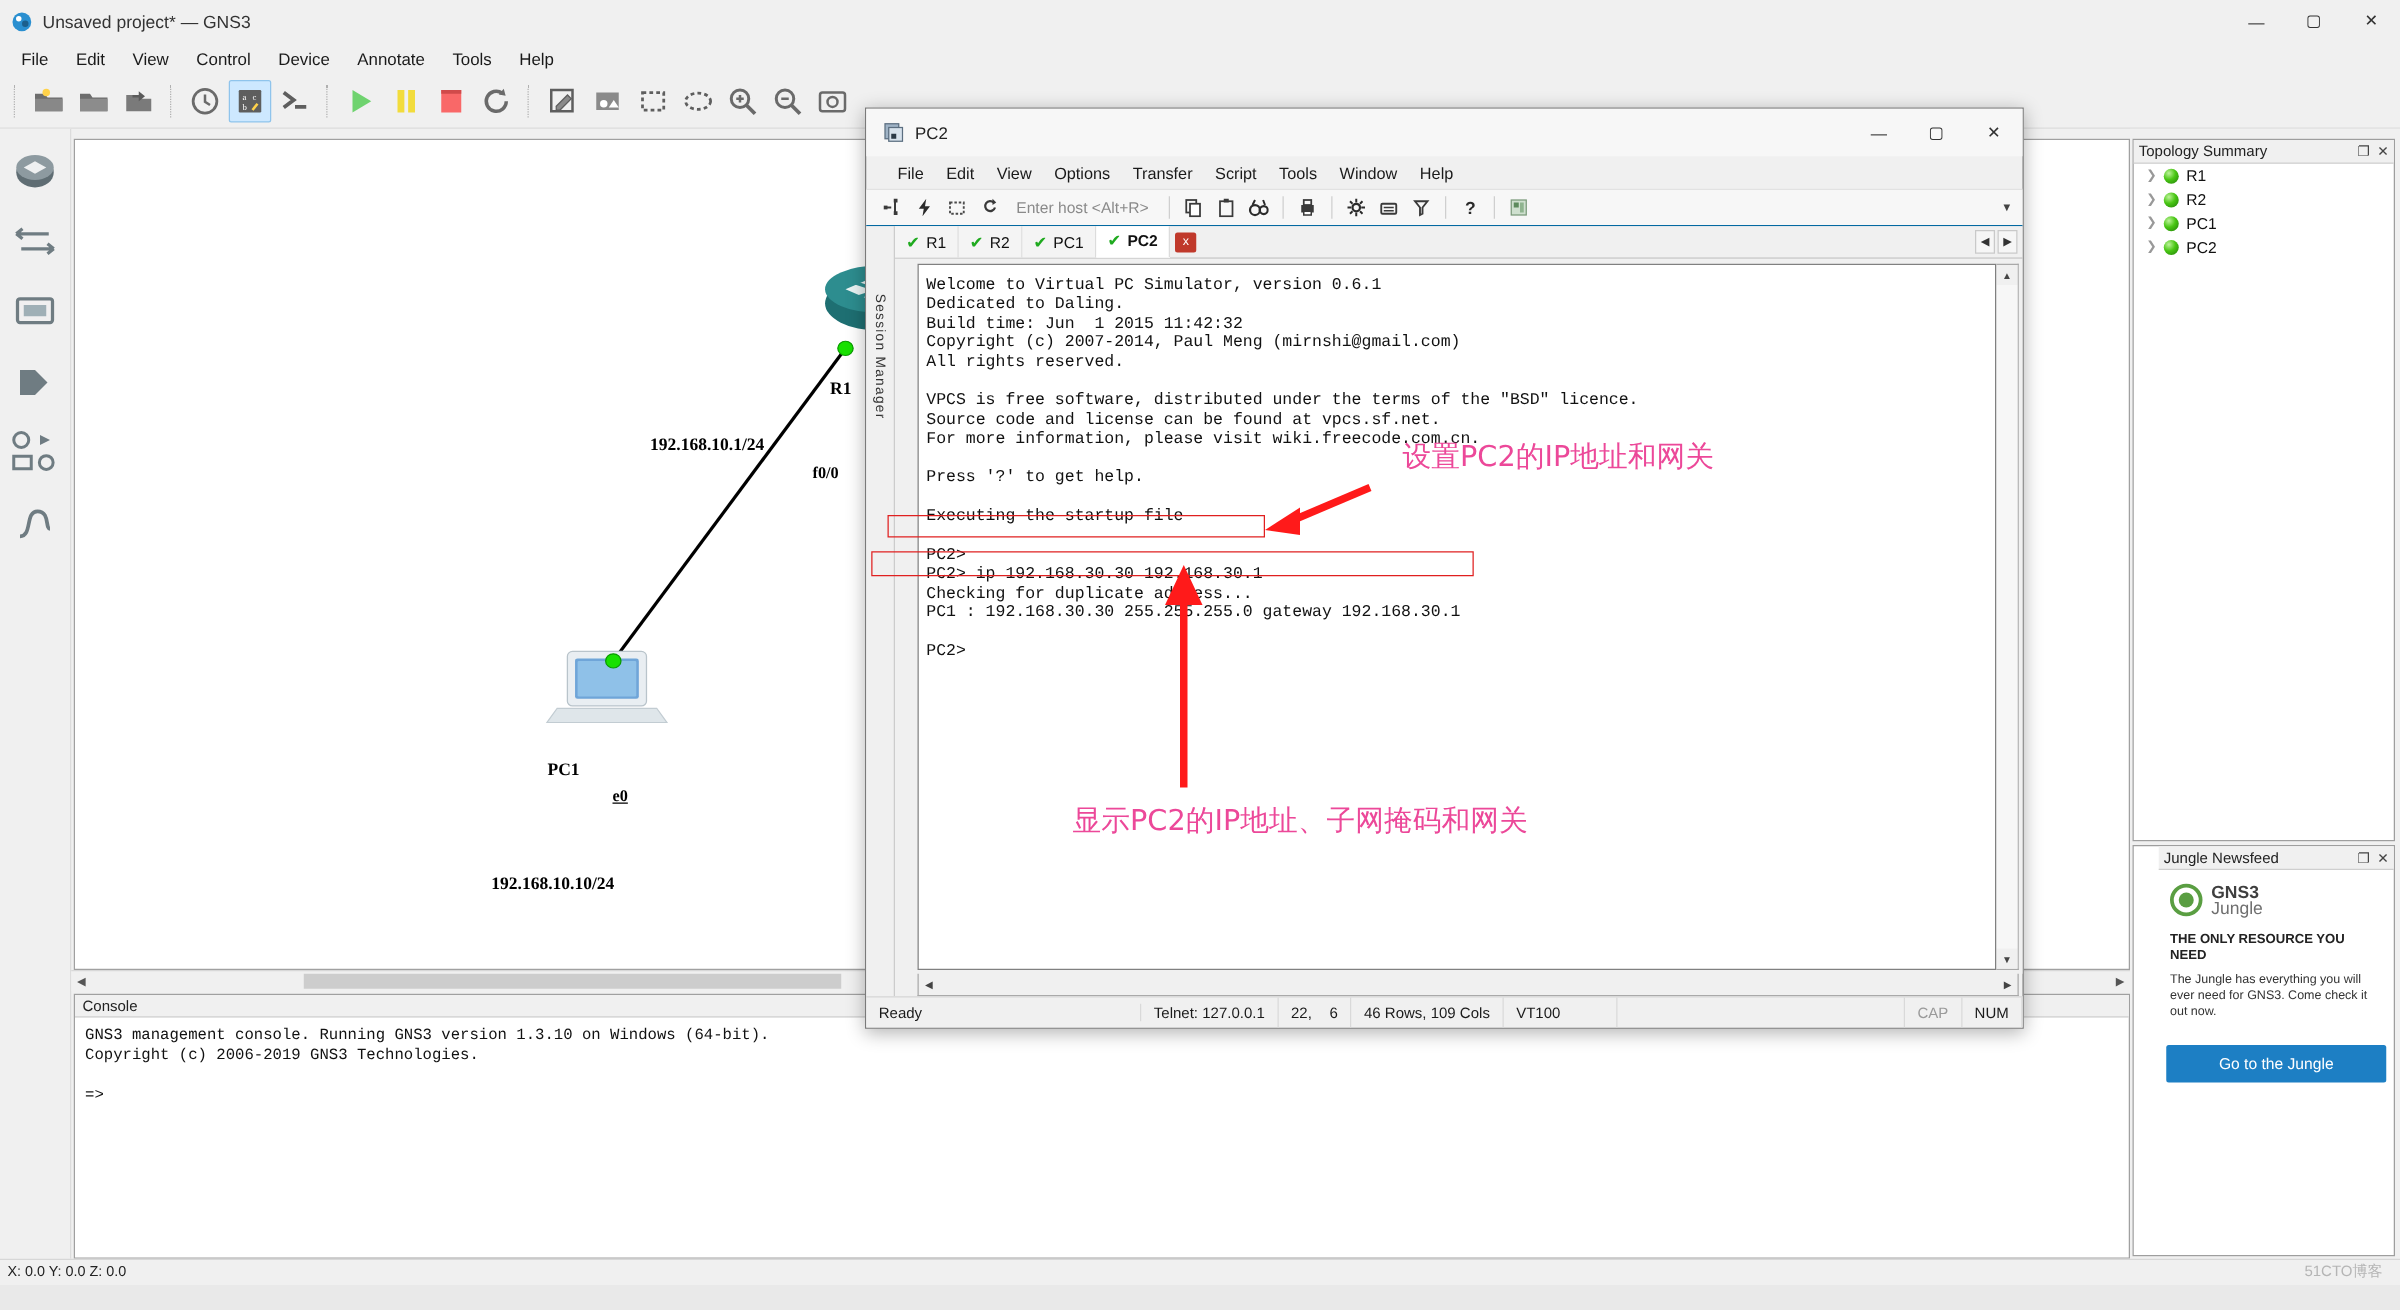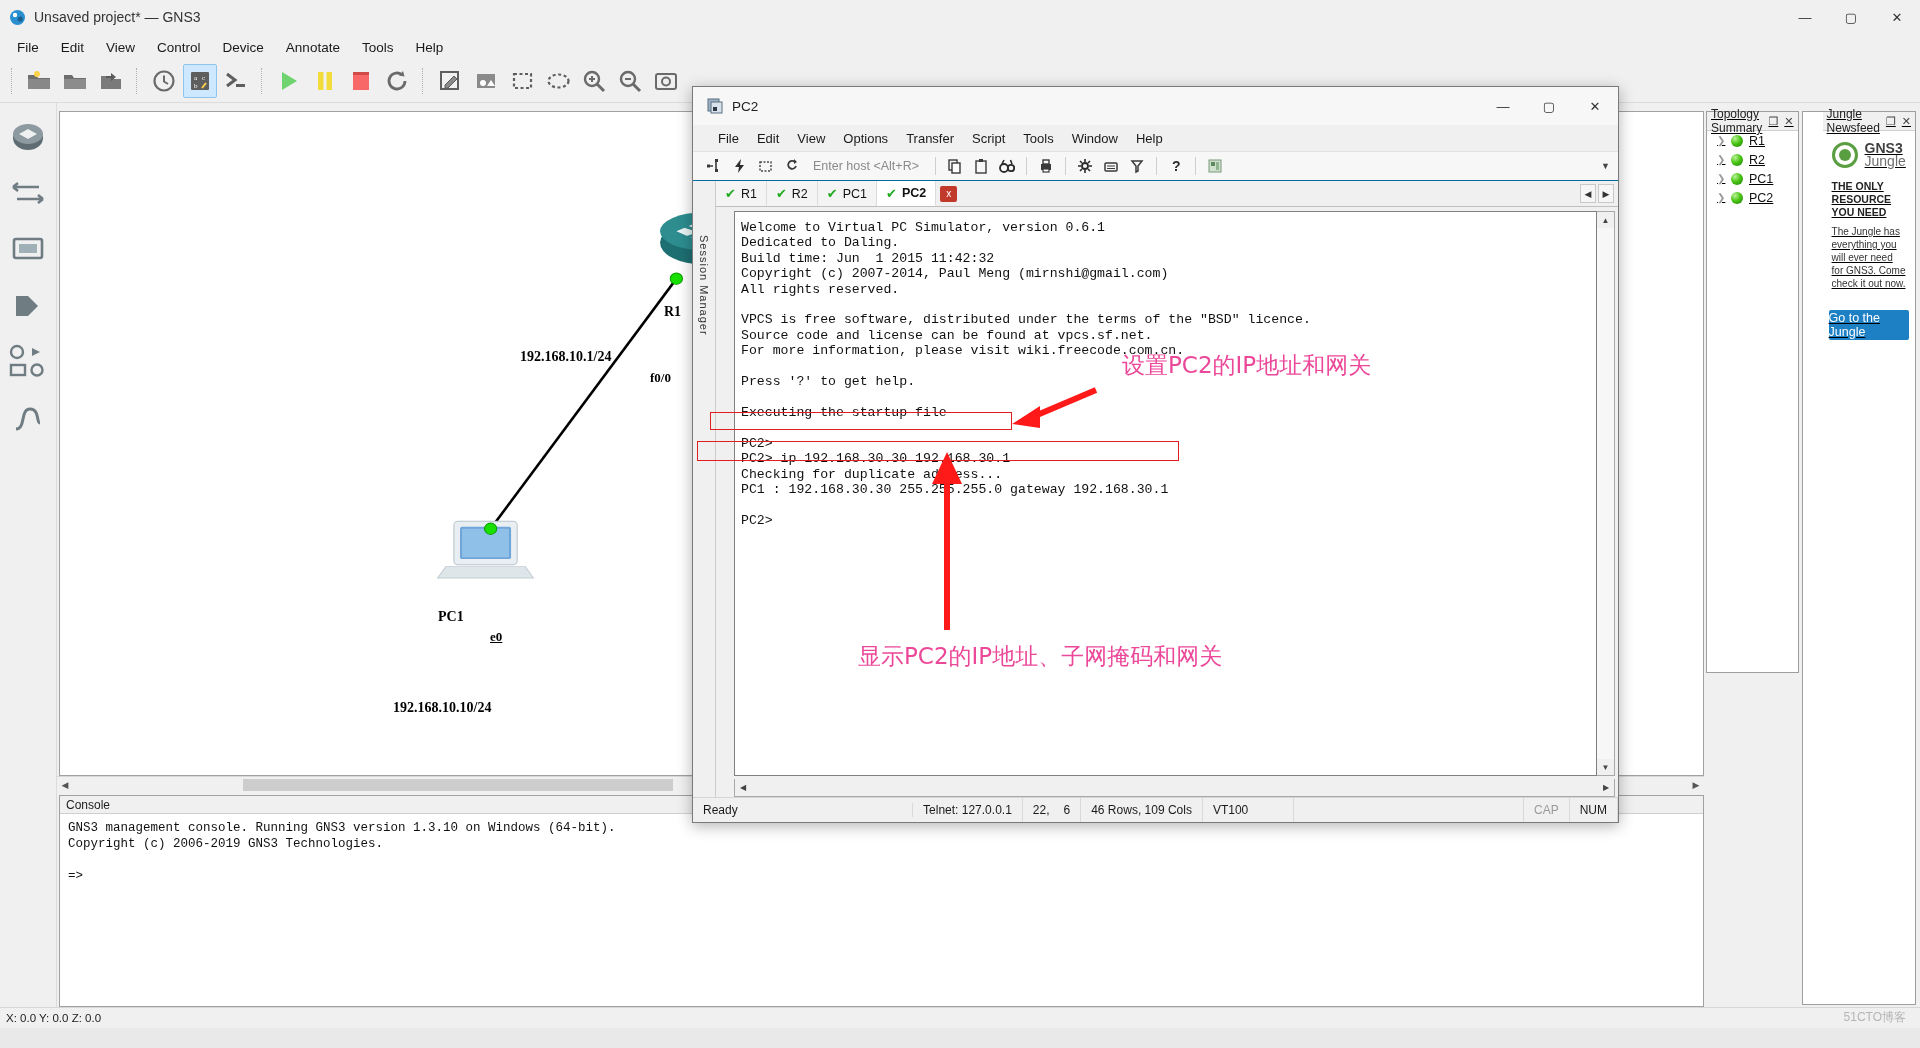--- a/index.html
+++ b/index.html
@@ -35,21 +35,21 @@
   .hscroll{height:16px;background:#f0f0f0;border-top:1px solid #d8d8d8;display:flex;align-items:center;position:relative;}
   .hscroll .arrowL,.hscroll .arrowR{width:16px;height:16px;display:flex;align-items:center;justify-content:center;font-size:9px;color:#555;}
   .hscroll .track{flex:1;height:14px;background:#f0f0f0;position:relative;}
   .hscroll .thumb{position:absolute;left:170px;top:1px;height:12px;width:430px;background:#cdcdcd;}
 
   .console-pane{height:210px;background:#fff;border:1px solid #a0a0a0;margin:2px 0 0 2px;display:flex;flex-direction:column;}
   .console-title{height:17px;background:#f0f0f0;border-bottom:1px solid #d0d0d0;display:flex;align-items:center;padding:0 6px;font-size:12px;color:#222;}
   .console-body{flex:1;padding:6px 8px;font-family:"Liberation Mono","DejaVu Sans Mono",monospace;font-size:12.5px;line-height:16px;color:#111;}
 
   
-  .rightcol{width:210px;display:flex;flex-direction:row;background:#f0f0f0;padding:8px 4px 2px 2px;gap:3px;text-decoration:underline;}
+  .rightcol{width:210px;display:flex;flex-direction:column;background:#f0f0f0;padding:8px 4px 2px 2px;gap:3px;}
   .dock{background:#fff;border:1px solid #9e9e9e;display:flex;flex-direction:column;min-height:0;}
   .dock-hd{height:18px;background:#f0f0f0;border-bottom:1px solid #cfcfcf;display:flex;align-items:center;padding:0 4px;font-size:12px;color:#222;}
   .dock-hd .sp{flex:1;}
   .dock-hd .ic{margin-left:6px;font-size:11px;color:#444;}
   .dock-body{flex:1;overflow:hidden;position:relative;}
   .tree-item{display:flex;align-items:center;height:19px;padding-left:10px;font-size:12.5px;color:#111;}
   .tree-item .chev{width:14px;color:#999;font-size:10px;}
   .tree-item .led{width:12px;height:12px;border-radius:50%;margin-right:6px;
     background:radial-gradient(circle at 34% 30%,#bdf39a 0%,#49c614 45%,#1f7d07 100%);}
 

